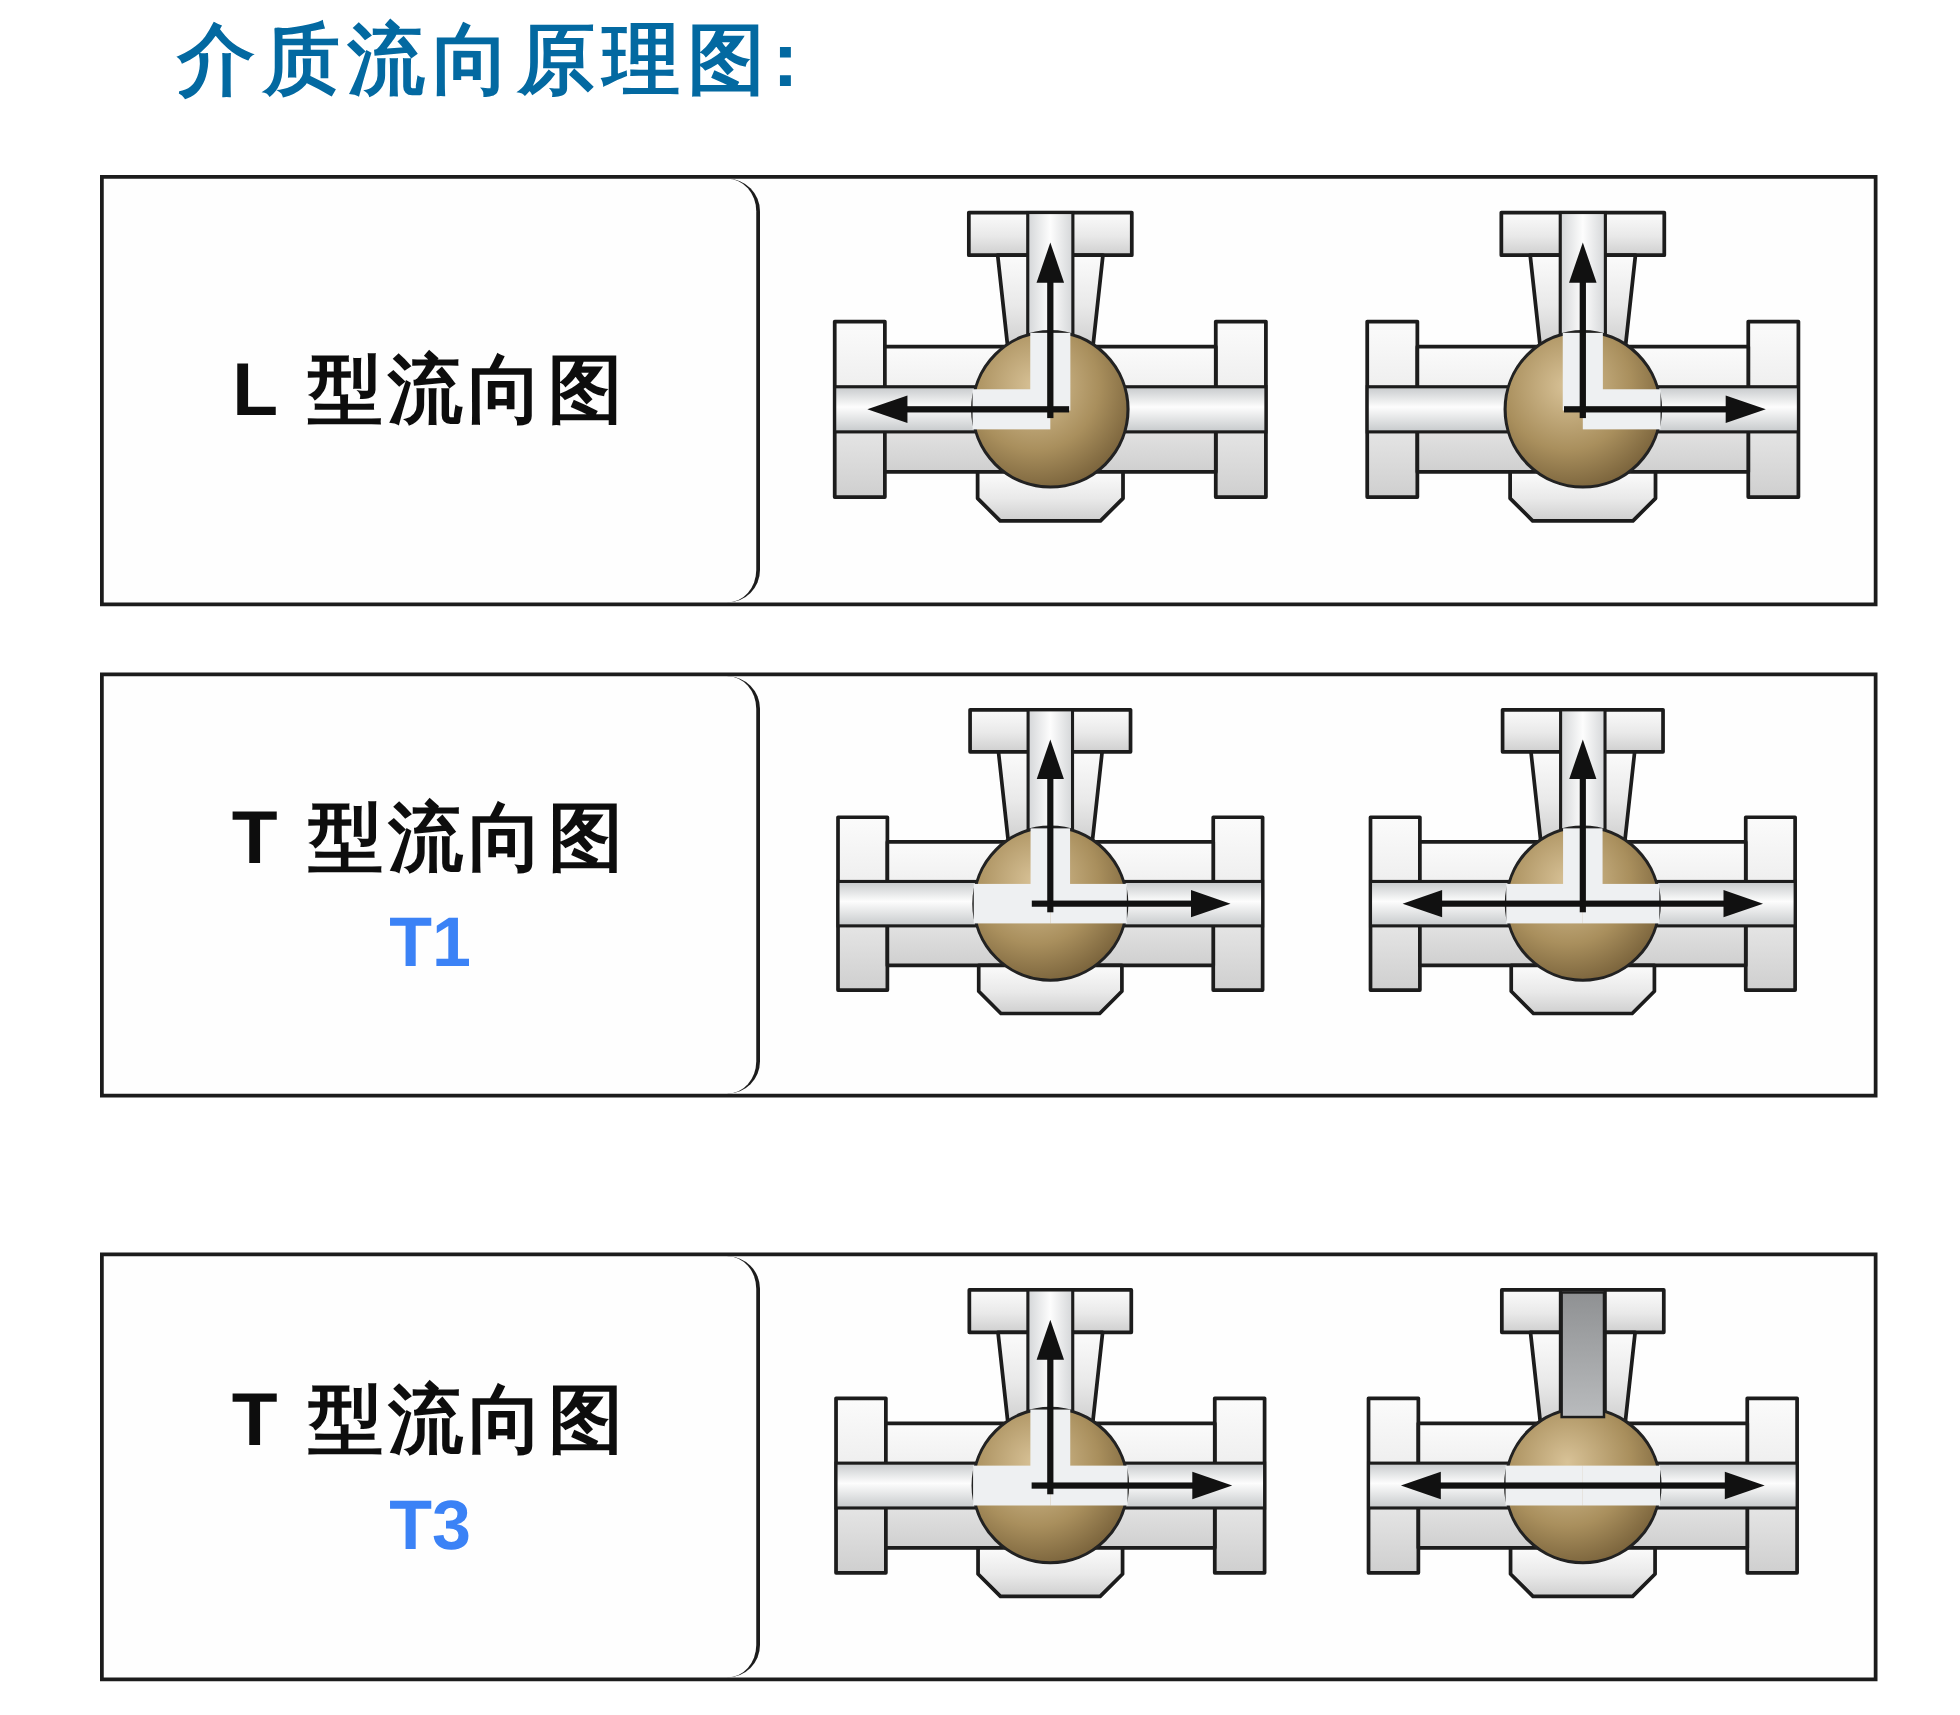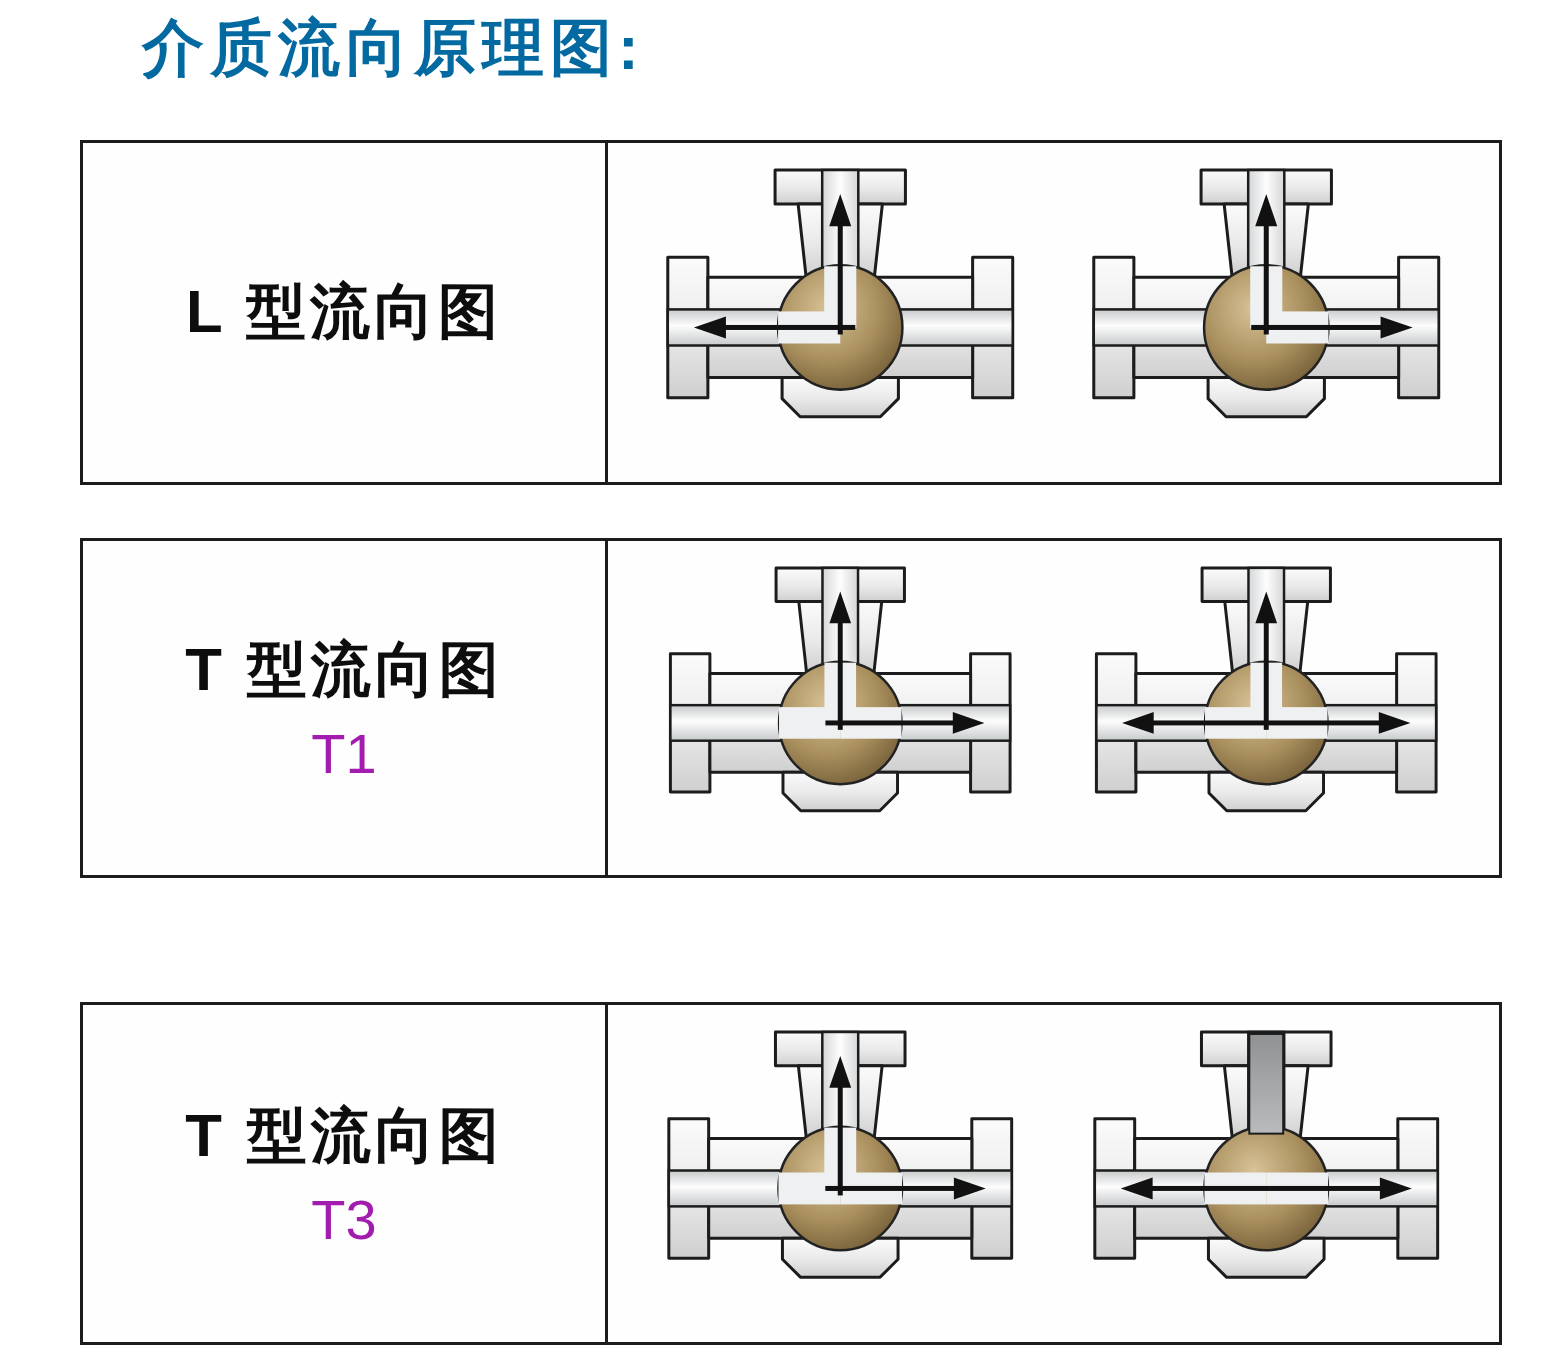--- a/index.html
+++ b/index.html
@@ -17,23 +17,24 @@
   }
   #row-l  {top:140px;height:345px;}
   #row-t1 {top:538px;height:340px;}
   #row-t3 {top:1002px;height:343px;}
 
   .label-cell{
     width:522px;flex:0 0 522px;
     border-right:3px solid #1c1c1c;
     display:flex;flex-direction:column;align-items:center;justify-content:center;
     gap:10px;
+    border-radius:26px;
   }
   .label-line1{font-size:60px;font-weight:900;letter-spacing:4px;color:#0d0d0d;}
-  .label-line2{font-size:56px;font-weight:400;color:#a21caf;}
+  .label-line2{font-size:56px;font-weight:700;color:#3b82f6;}
   .label-line2:empty{display:none;}
 
   .diagram-cell{
     flex:1;display:flex;align-items:center;justify-content:space-evenly;
     padding:6px 8px;min-width:0;
   }
   .valve{
     width:46%;height:92%;
     display:flex;align-items:center;justify-content:center;
   }

